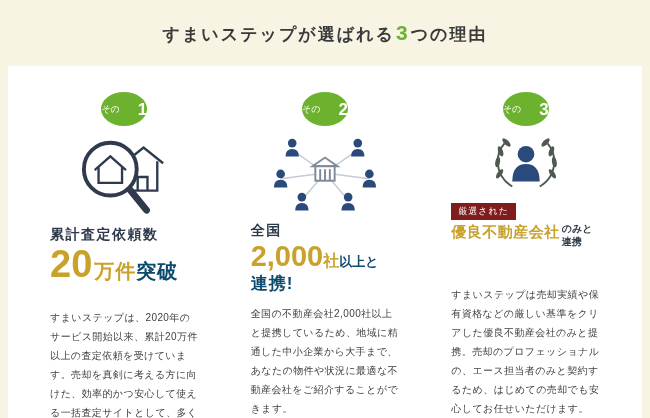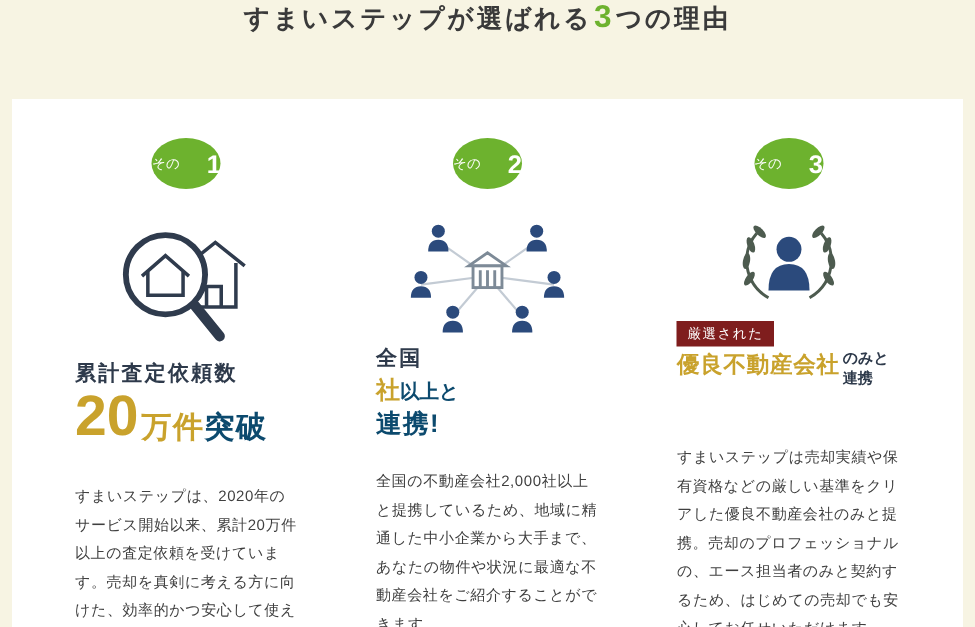--- a/index.html
+++ b/index.html
@@ -3,33 +3,33 @@
 <meta charset="utf-8">
 <style>
   *{box-sizing:border-box;margin:0;padding:0}
   html,body{width:650px;height:418px}
   body{
     background:#f7f4e3;
     font-family:"Liberation Sans","DejaVu Sans",sans-serif;
     overflow:hidden;
     position:relative;
   }
-  .header{height:66px;display:flex;align-items:flex-start;justify-content:center}
+  .header{height:66px;display:flex;align-items:center;justify-content:center}
   .title{font-size:17px;font-weight:700;color:#3a3a3a;letter-spacing:2px}
   .title-num{color:#6db22e;font-size:21px;padding:0 1px;font-weight:700}
   .card{
     position:absolute;left:8px;top:66px;width:634px;height:352px;
     background:#ffffff;display:flex;justify-content:center;
     gap:52px;padding:26px 42px 0;
   }
   .col{width:150px;display:flex;flex-direction:column}
   .badge{
     width:46px;height:34px;background:#6db22e;border-radius:50%;
     color:#fff;display:flex;align-items:center;justify-content:center;
-    margin:0 auto 18px;gap:18px;flex:0 0 auto;
+    margin:0 auto 4px;gap:18px;flex:0 0 auto;
   }
   .badge .s{font-size:9px;line-height:1}
   .badge .n{font-size:17px;font-weight:700;line-height:1}
   .icon-wrap{height:92px;display:flex;align-items:center;justify-content:center;margin-bottom:6px}
   .headline{min-height:74px}
   .navy{color:#0c4a6e}
   .gold{color:#c9a22c}
   .hl-top{font-size:14px;font-weight:700;color:#2e3a4b;letter-spacing:1.5px;margin-bottom:2px}
   .hl-row{display:flex;align-items:flex-end}
   .hl-big{font-size:38px;font-weight:700;line-height:0.95}
@@ -137,20 +137,21 @@
           <g transform="translate(80,70)">
               <circle cx="0" cy="-5" r="4.5"></circle>
               <path d="M-7 9 Q-7 1 0 1 Q7 1 7 9 Z"></path>
             </g>
         </g>
       </svg>
     </div>
     <div class="headline">
       <div class="hl-top">全国</div>
       <div class="hl2-line">
+        <span class="hl2-big gold">2,000</span>
         <span class="hl2-unit gold">社</span>
         <span class="hl2-mid navy">以上と</span>
       </div>
       <div class="hl2-tail navy">連携!</div>
     </div>
     <p class="body">全国の不動産会社2,000社以上と提携しているため、地域に精通した中小企業から大手まで、あなたの物件や状況に最適な不動産会社をご紹介することができます。</p>
   </div>
 
   <div class="col">
     <div class="badge">

